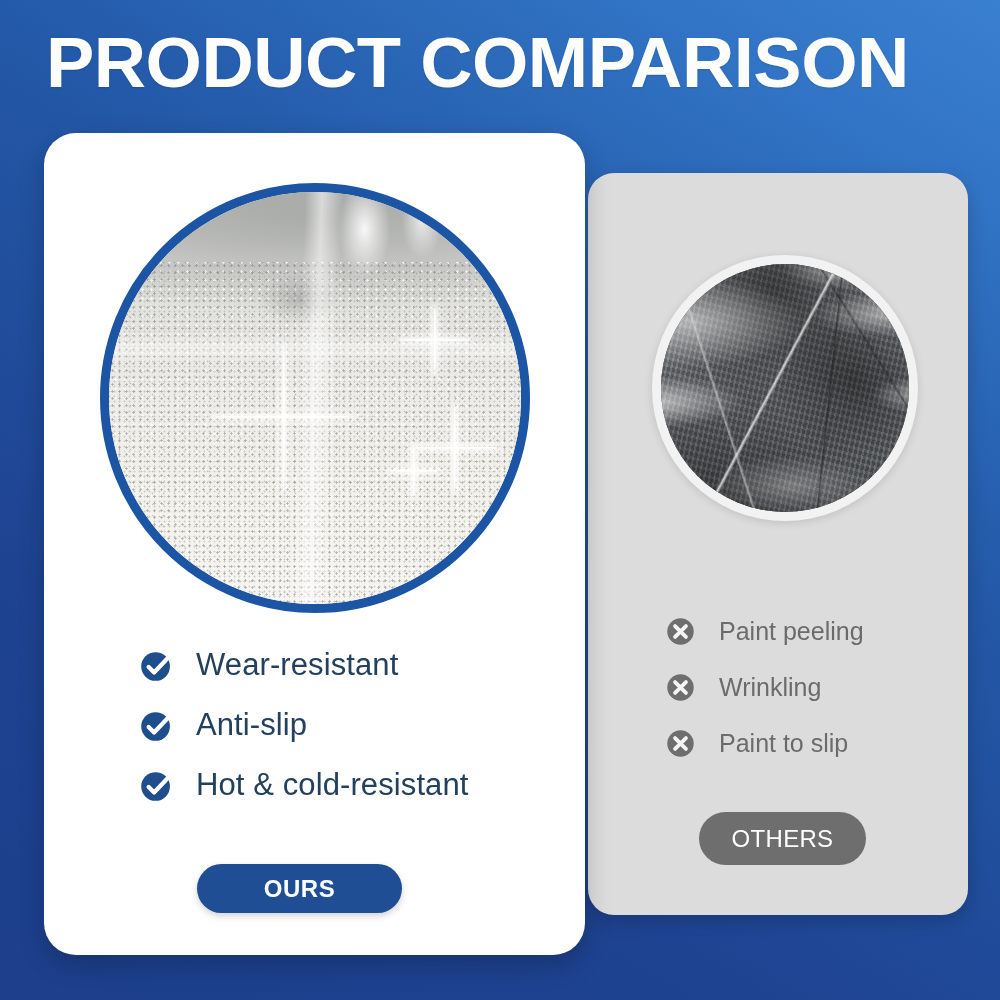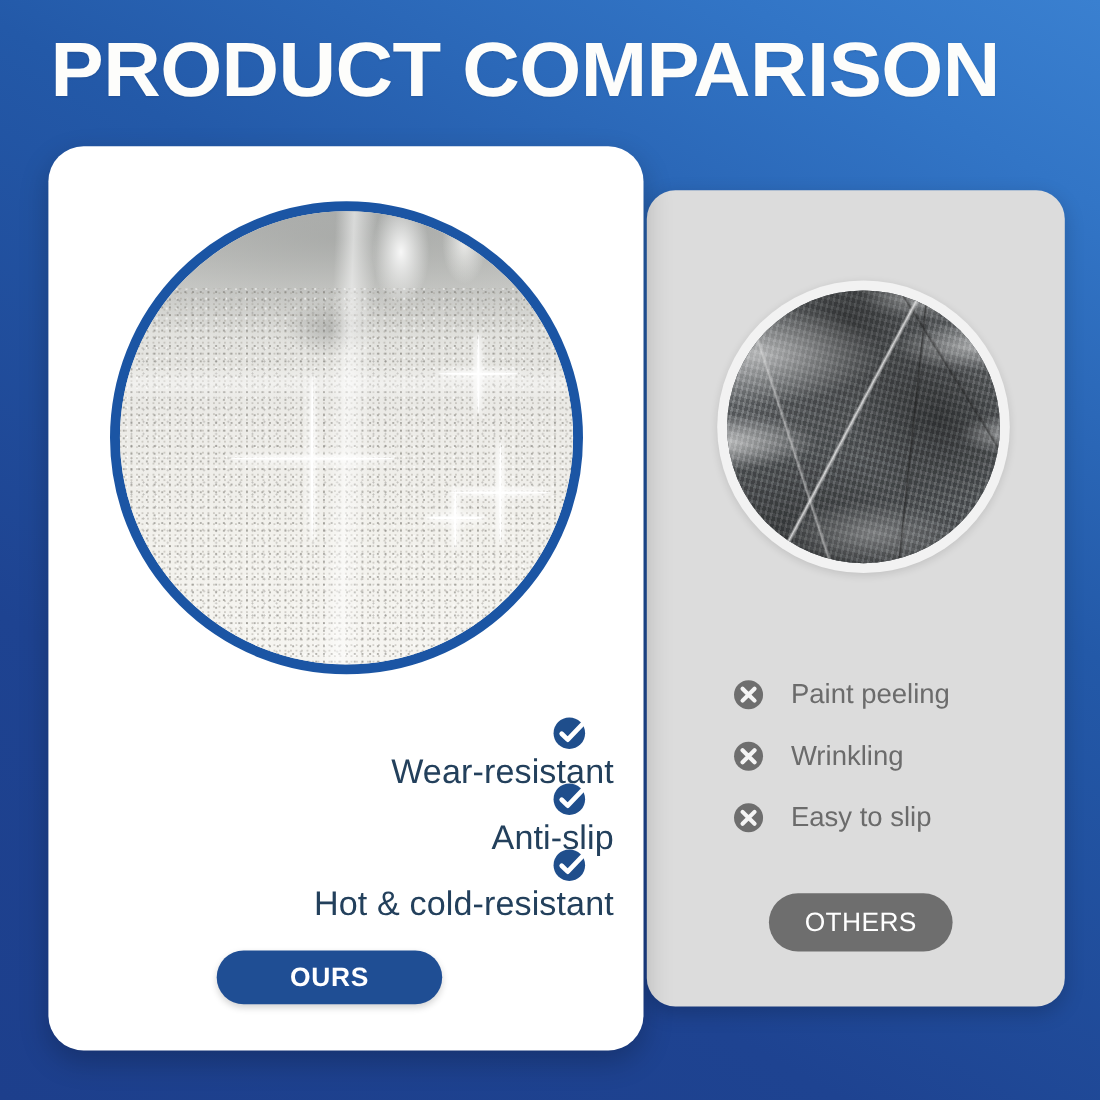--- a/index.html
+++ b/index.html
@@ -141,21 +141,21 @@
   #spark2 { left:290px; top:112px; width:72px;  height:72px; }
   #spark3 { left:300px; top:210px; width:92px;  height:92px; }
   #spark4 { left:278px; top:252px; width:54px;  height:54px; }
 
   
   #ours-list {
     position:absolute;
     left:94px; top:515px;
     width:420px;
   }
-  .feat-row { display:flex; align-items:flex-end; height:60px;flex-direction:column; }
+  .feat-row { display:flex; align-items:flex-start; height:60px; }
   .feat-icon {
     width:37px; height:37px; flex:0 0 37px;
     position:relative; margin-right:21px;
   }
   .feat-label {
     color:#23405c;
     font-size:31px;
     line-height:34px;
     letter-spacing:.1px;
     white-space:nowrap;
@@ -243,21 +243,21 @@
       <span class="bad-label">Wrinkling</span>
     </div>
 
     <div class="bad-row">
       <span class="bad-icon">
         <svg viewBox="0 0 40 40" width="33" height="33" aria-hidden="true">
           <circle cx="20" cy="20" r="16" fill="#6e6e6e"></circle>
           <path d="M13.4 13.4 L26.6 26.6 M26.6 13.4 L13.4 26.6" stroke="#f4f4f4" stroke-width="4.6" stroke-linecap="round"></path>
         </svg>
       </span>
-      <span class="bad-label">Easy to slip</span>
+      <span class="bad-label">Paint to slip</span>
     </div>
 
   </div>
 
   <div id="others-pill">OTHERS</div>
 </div>
 
 <div id="card-ours">
 
   <div id="ours-photo">

